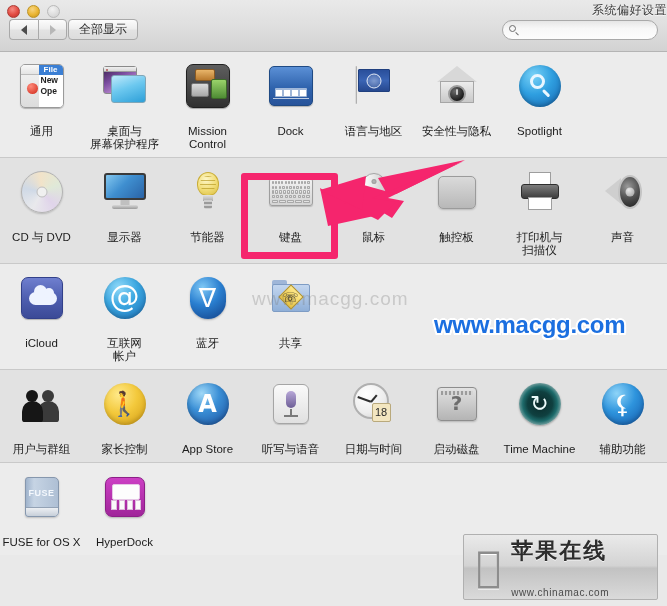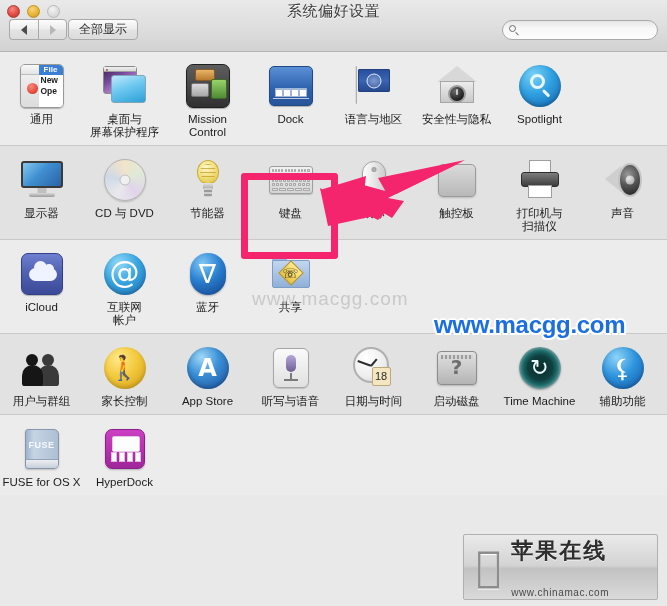--- a/index.html
+++ b/index.html
@@ -49,22 +49,22 @@
     border: 1px solid #bd9324;
   }
   .light-zoom {
     background: radial-gradient(circle at 40% 30%, #f2f2f2 0%, #dcdcdc 60%, #cacaca 100%);
     border: 1px solid #b9b9b9;
   }
   .win-title {
     position: absolute;
     left: 0; top: 2px;
     width: 667px;
-    text-align: center;
-    font-size: 15px;
+    text-align: right;
+    font-size: 12px;
     color: #3a3a3a;
     text-shadow: 0 1px 0 rgba(255,255,255,0.8);
     letter-spacing: 0.5px;
   }
 
   .navgroup {
     position: absolute;
     left: 9px; top: 19px;
     display: flex;
     height: 21px;
@@ -174,21 +174,21 @@
     position: relative;
   }
   .icon-wrap {
     width: 48px; height: 48px;
     position: relative;
     display: flex;
     align-items: center;
     justify-content: center;
   }
   .cell-label {
-    margin-top: 3px;
+    margin-top: 15px;
     font-size: 11.5px;
     line-height: 13px;
     color: #1c1c1c;
     text-align: center;
     width: 82px;
     white-space: pre-line;
   }
 
   
   .ic-general {
@@ -982,34 +982,34 @@
         </div>
         <div class="cell-label">Spotlight</div>
       </div>
 
     </div>
 
     <div class="row dark-bg">
 
       <div class="cell">
         <div class="icon-wrap">
+          <div class="ic-cd"></div>
+        </div>
+        <div class="cell-label">CD 与 DVD</div>
+      </div>
+
+      <div class="cell">
+        <div class="icon-wrap">
           <div class="ic-display">
               <div class="screen"></div>
               <div class="neck"></div>
               <div class="base"></div>
             </div>
         </div>
         <div class="cell-label">显示器</div>
-      </div>
-
-      <div class="cell">
-        <div class="icon-wrap">
-          <div class="ic-cd"></div>
-        </div>
-        <div class="cell-label">CD 与 DVD</div>
       </div>
 
       <div class="cell">
         <div class="icon-wrap">
           <div class="ic-bulb">
             <div class="glass"></div>
               <div class="coil"></div>
             <div class="neck"></div>
               <div class="base"></div>
           </div>

